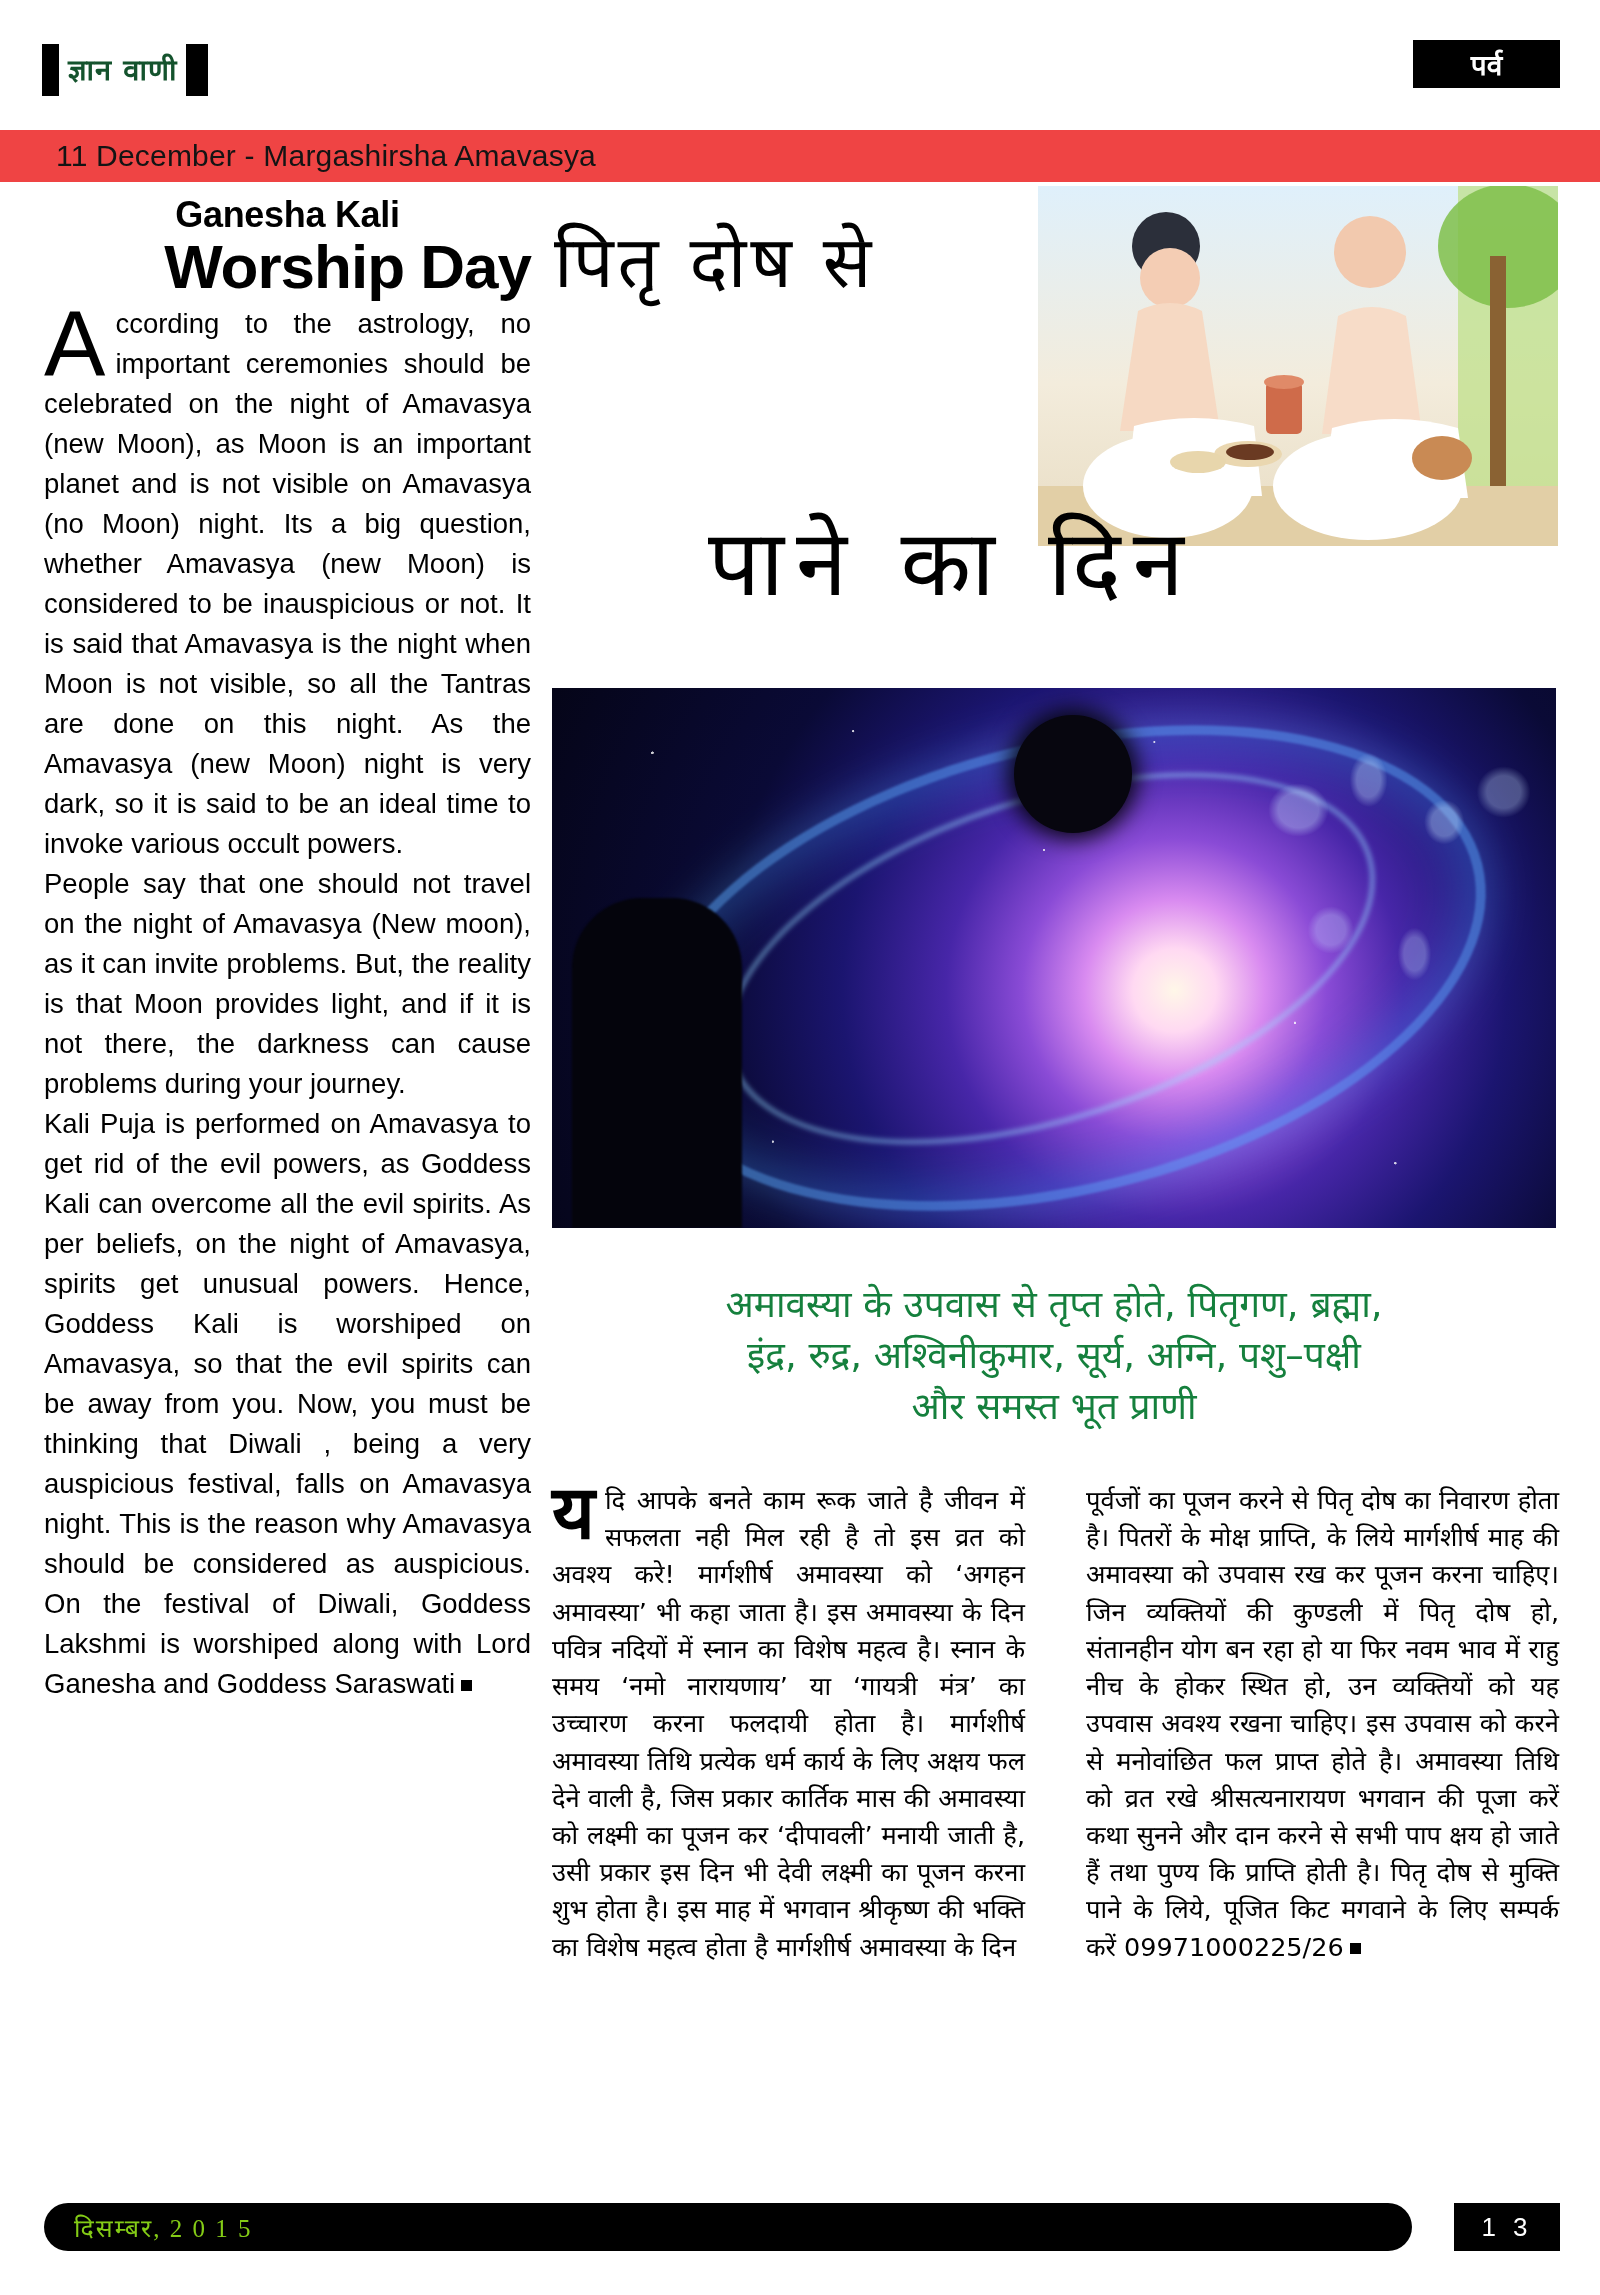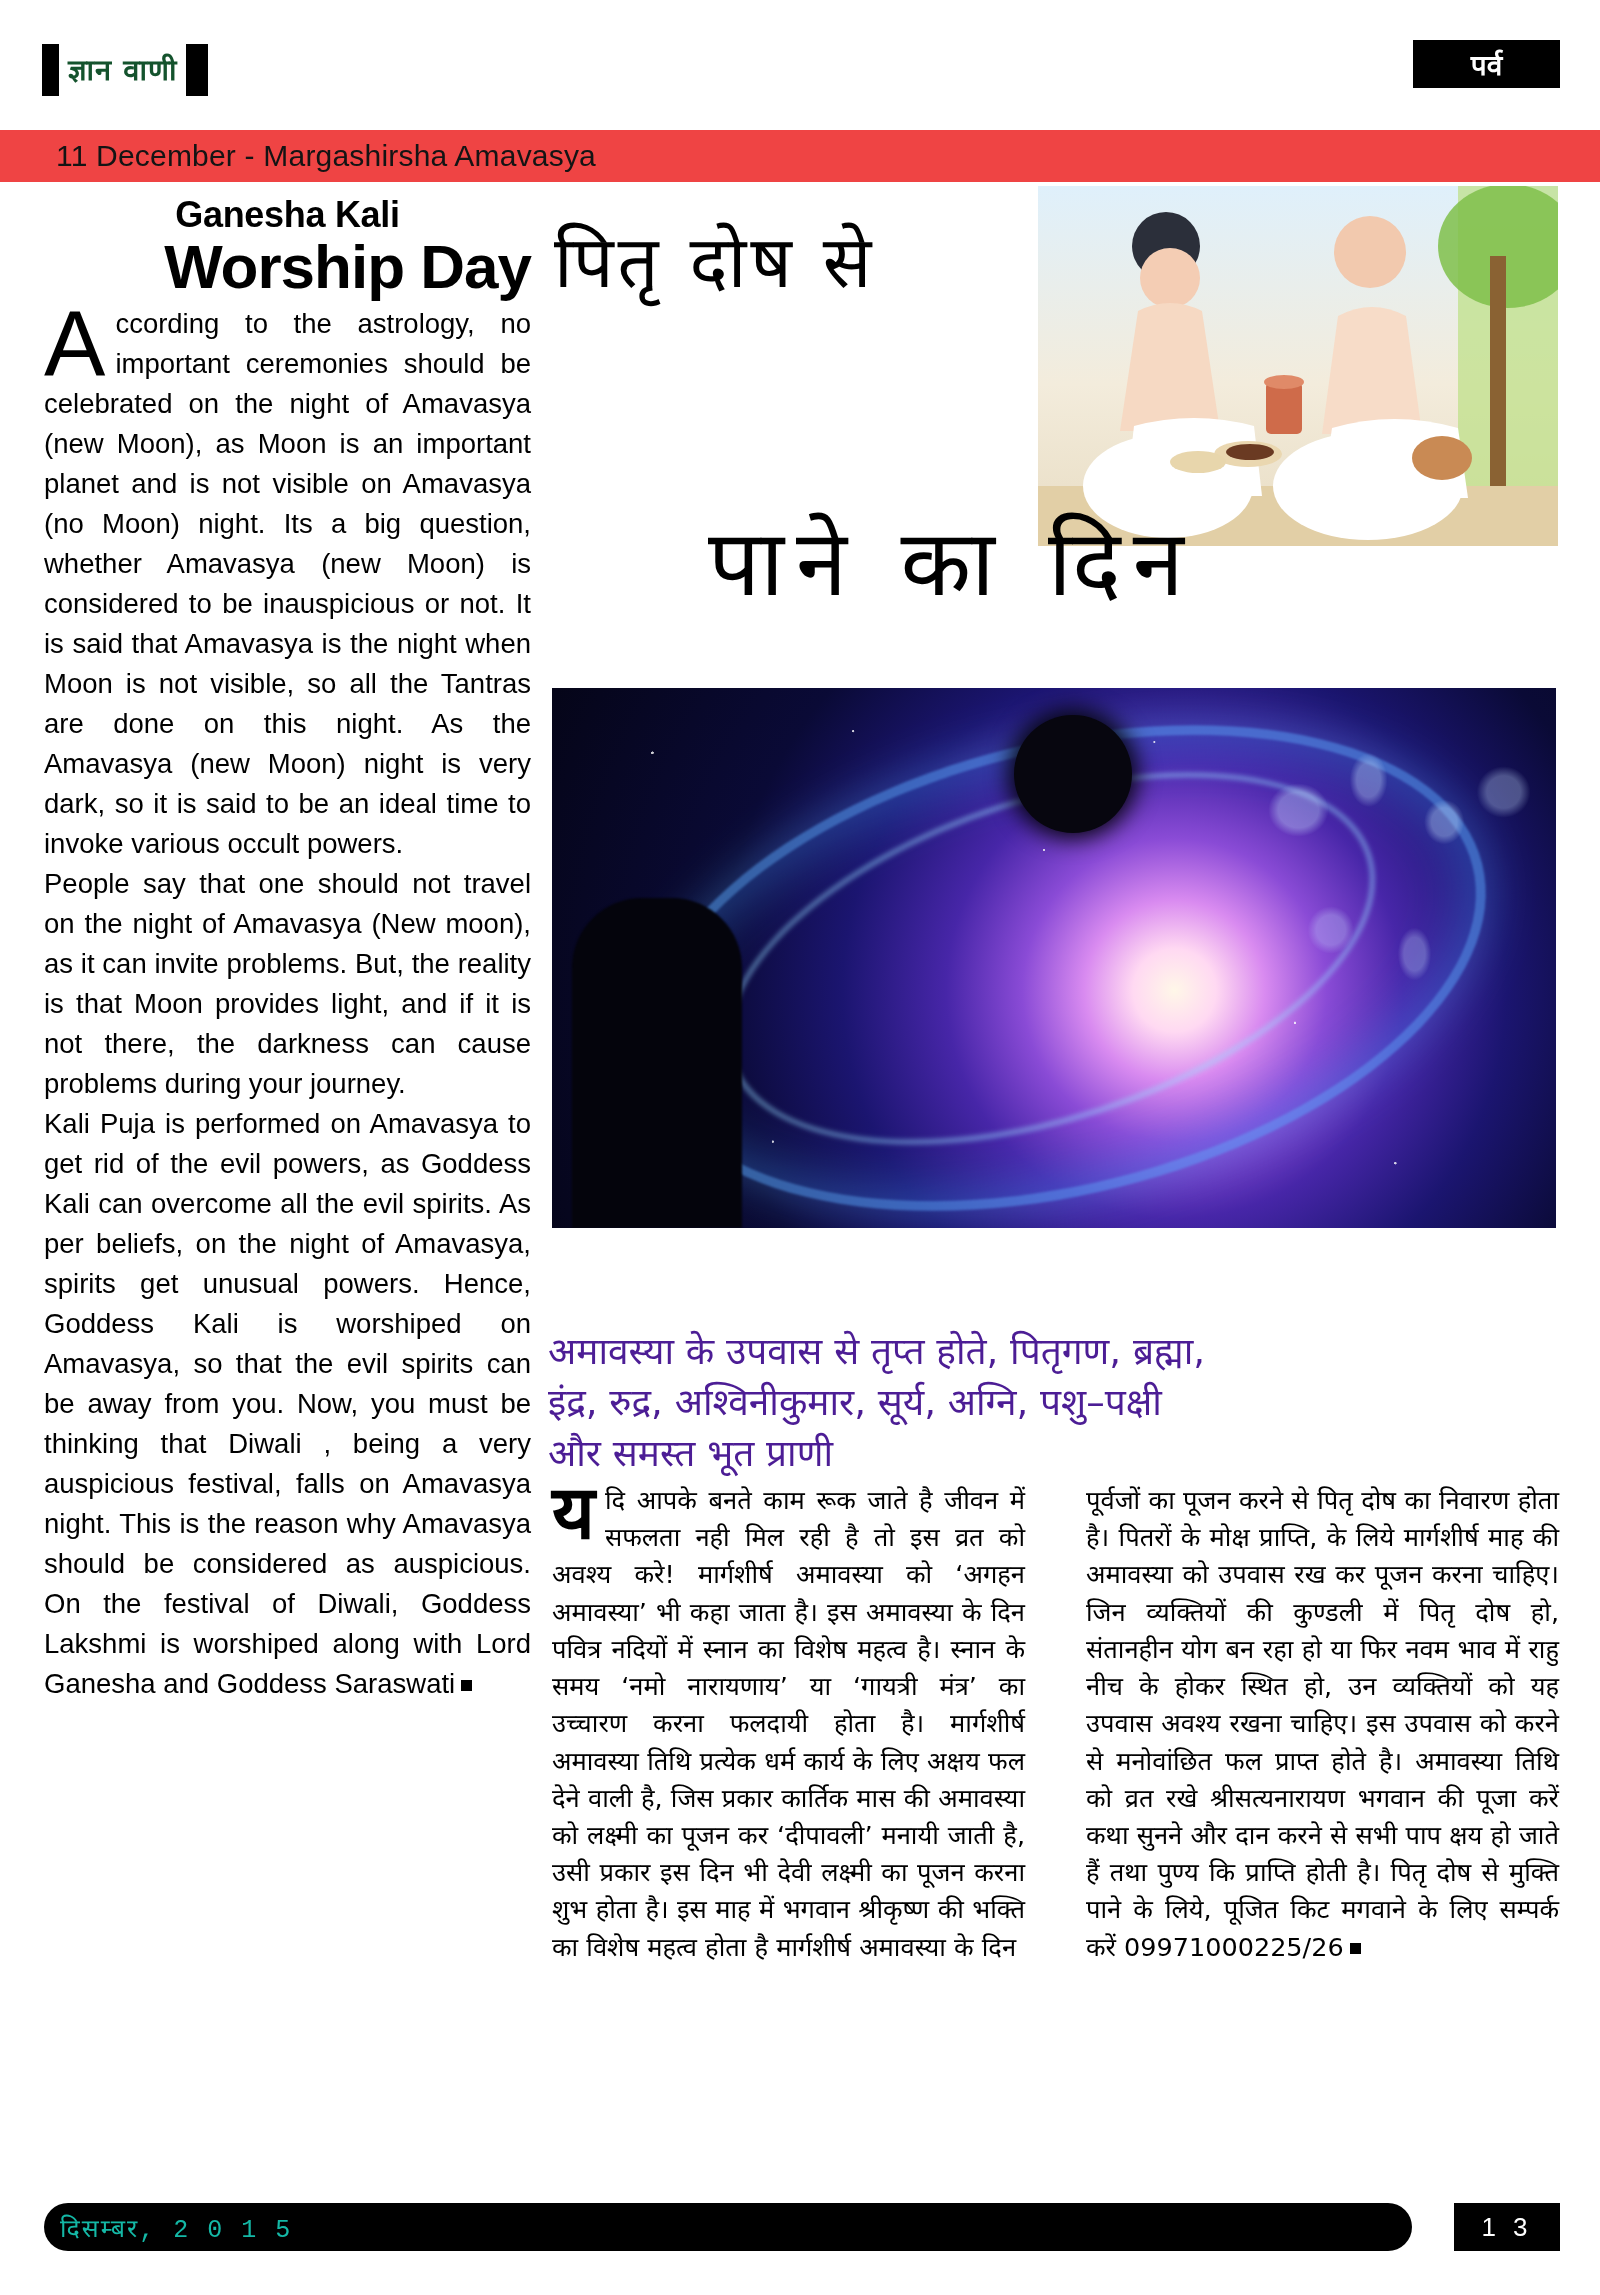--- a/index.html
+++ b/index.html
@@ -113,22 +113,22 @@
       radial-gradient(circle at 30% 8%,  #fff 0 .9px, transparent 1.4px),
       radial-gradient(circle at 74% 62%, #fff 0 1px,  transparent 1.5px),
       radial-gradient(circle at 22% 84%, #fff 0 .9px, transparent 1.4px),
       radial-gradient(circle at 49% 30%, #fff 0 .8px, transparent 1.3px),
       radial-gradient(circle at 84% 88%, #fff 0 1px,  transparent 1.5px),
       radial-gradient(circle at 60% 10%, #fff 0 .8px, transparent 1.3px);
   }
 
   
   .caption-hi{
-    position:absolute;left:548px;top:1326px;width:1012px;text-align:left;
-    font-family:"DejaVu Sans",sans-serif;font-size:37px;line-height:1.38;color:#4c1d95;
+    position:absolute;left:548px;top:1279px;width:1012px;text-align:center;
+    font-family:"DejaVu Sans",sans-serif;font-size:37px;line-height:1.38;color:#15803d;
   }
 
   
   .hi-col{
     position:absolute;top:1482px;width:473px;
     font-family:"DejaVu Sans",sans-serif;font-size:25.5px;line-height:1.46;
     text-align:justify;text-justify:inter-word;color:#000;
   }
   .hi-col.c1{left:552px;}
   .hi-col.c2{left:1086px;}
@@ -137,22 +137,22 @@
     float:left;font-size:74px;line-height:.72;font-weight:700;
     margin:4px 10px -6px 0;font-family:"DejaVu Sans",sans-serif;
   }
 
   
   .footerbar{
     position:absolute;left:44px;top:2203px;width:1368px;height:48px;background:#000;
     border-radius:24px;
   }
   .footerbar span{
-    position:absolute;left:16px;top:50%;transform:translateY(-50%);color:#14b8a6;
-    font-family:Liberation Mono, monospace;font-size:25px;letter-spacing:2px;white-space:nowrap;
+    position:absolute;left:30px;top:50%;transform:translateY(-50%);color:#84cc16;
+    font-family:Liberation Serif, serif;font-size:25px;letter-spacing:2px;white-space:nowrap;
   }
   .pagenum{
     position:absolute;right:40px;top:2203px;width:106px;height:48px;background:#000;
     color:#fff;display:flex;align-items:center;justify-content:center;
     font-size:26px;letter-spacing:5px;text-align:center;
   }
 </style>
 </head>
 <body>
 

